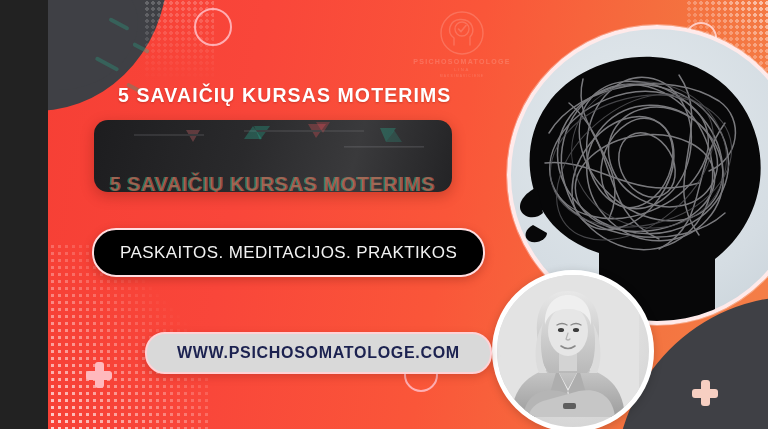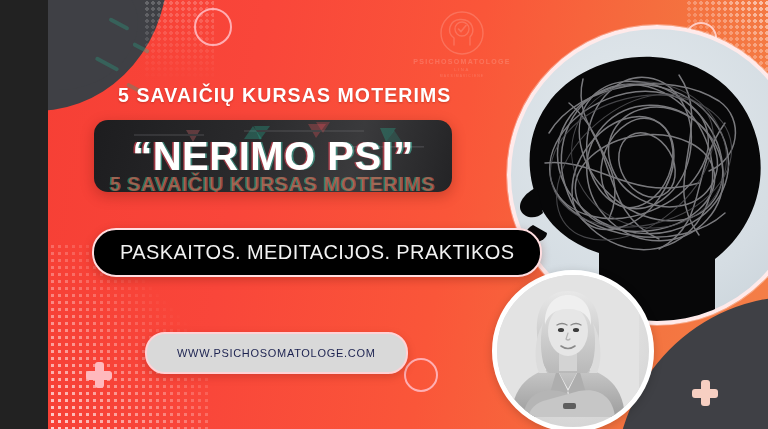--- a/index.html
+++ b/index.html
@@ -149,31 +149,31 @@
     text-shadow:-1.5px 0 rgba(40,200,160,.5);
   }
 
   .pill-dark{
     position:absolute;left:44px;top:228px;height:45px;
     padding:0 26px;display:flex;align-items:center;
     background:#000000;border:2px solid #ffdde0;border-radius:24px;
     box-shadow:0 3px 10px rgba(100,18,10,.28);
   }
   .pill-dark span{
-    font-size:20px;font-weight:500;letter-spacing:.4px;color:#f2f2f2;white-space:nowrap;
+    font-size:17px;font-weight:500;letter-spacing:.4px;color:#f2f2f2;white-space:nowrap;
   }
 
   .pill-light{
     position:absolute;left:97px;top:332px;height:38px;
     padding:0 30px;display:flex;align-items:center;
     background:#d9d9d9;border:2px solid #ffd2d6;border-radius:20px;
     box-shadow:0 3px 9px rgba(100,18,10,.22);
   }
   .pill-light span{
-    font-size:11px;font-weight:400;letter-spacing:.7px;color:#1c2250;white-space:nowrap;
+    font-size:16px;font-weight:700;letter-spacing:.7px;color:#1c2250;white-space:nowrap;
   }
 
   
   .tri{position:absolute;width:0;height:0;opacity:.55;}
   .tri-1{left:196px;top:126px;border-left:9px solid transparent;border-right:9px solid transparent;border-bottom:13px solid rgba(40,190,160,.55);}
   .tri-2{left:268px;top:122px;border-left:7px solid transparent;border-right:7px solid transparent;border-top:11px solid rgba(255,80,90,.45);}
   .tri-3{left:338px;top:130px;border-left:8px solid transparent;border-right:8px solid transparent;border-bottom:12px solid rgba(40,190,160,.35);}
   .dash{position:absolute;background:rgba(40,160,130,.35);height:4px;border-radius:2px;}
   .dash-1{left:60px;top:22px;width:22px;transform:rotate(28deg);}
   .dash-2{left:84px;top:46px;width:18px;transform:rotate(28deg);}
@@ -314,21 +314,20 @@
         <polygon points="160,6 176,6 166,20" fill="#27c9a5"></polygon>
         <polygon points="214,4 232,4 222,18" fill="#ff5a5f"></polygon>
         <polygon points="286,8 302,8 292,22" fill="#27c9a5"></polygon>
         <polygon points="92,10 106,10 99,22" fill="#ff7a7f"></polygon>
         <rect x="40" y="14" width="70" height="2" fill="#6f6f72"></rect>
         <rect x="150" y="10" width="120" height="2" fill="#6f6f72"></rect>
         <rect x="250" y="26" width="80" height="1.6" fill="#85858a"></rect>
       </g>
     </svg>
     <div class="title-ghost">5 SAVAIČIŲ KURSAS MOTERIMS</div>
-    <div class="title-text">“NERIMO PSI”</div>
   </div>
 
   <div class="tri tri-1"></div>
   <div class="tri tri-2"></div>
   <div class="tri tri-3"></div>
 
   <div class="pill-dark">
     <span>PASKAITOS. MEDITACIJOS. PRAKTIKOS</span>
   </div>
 

